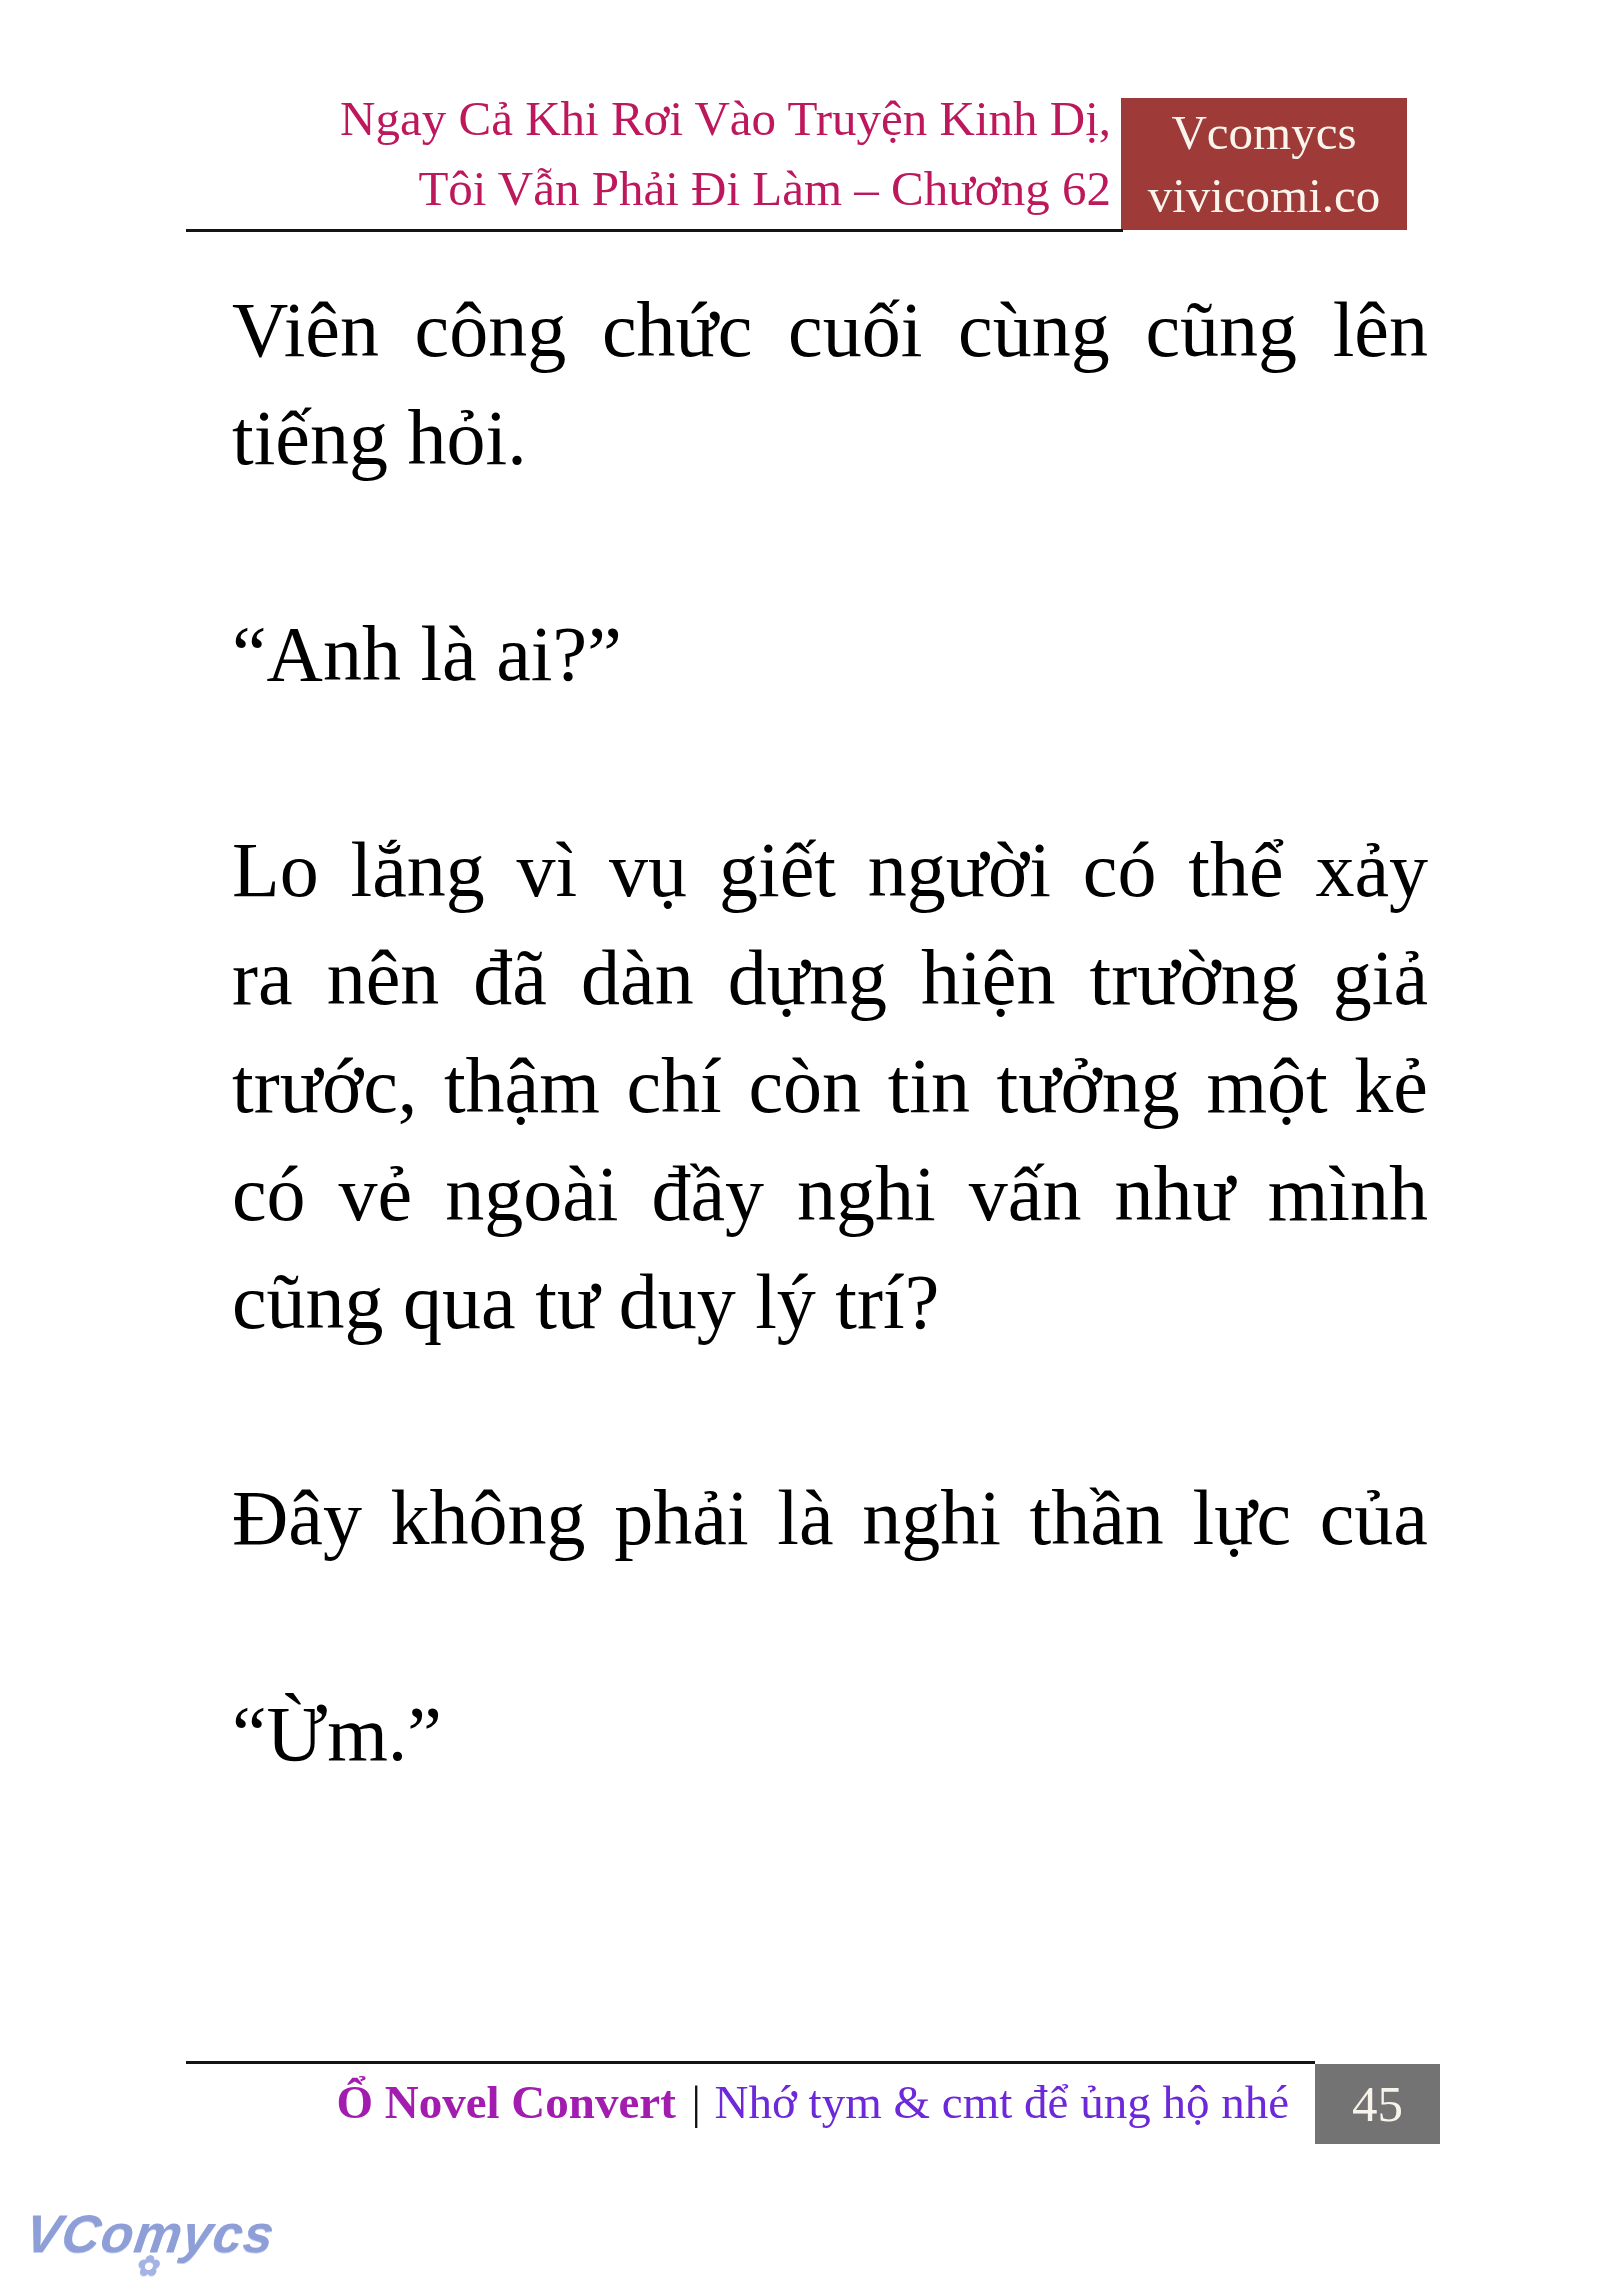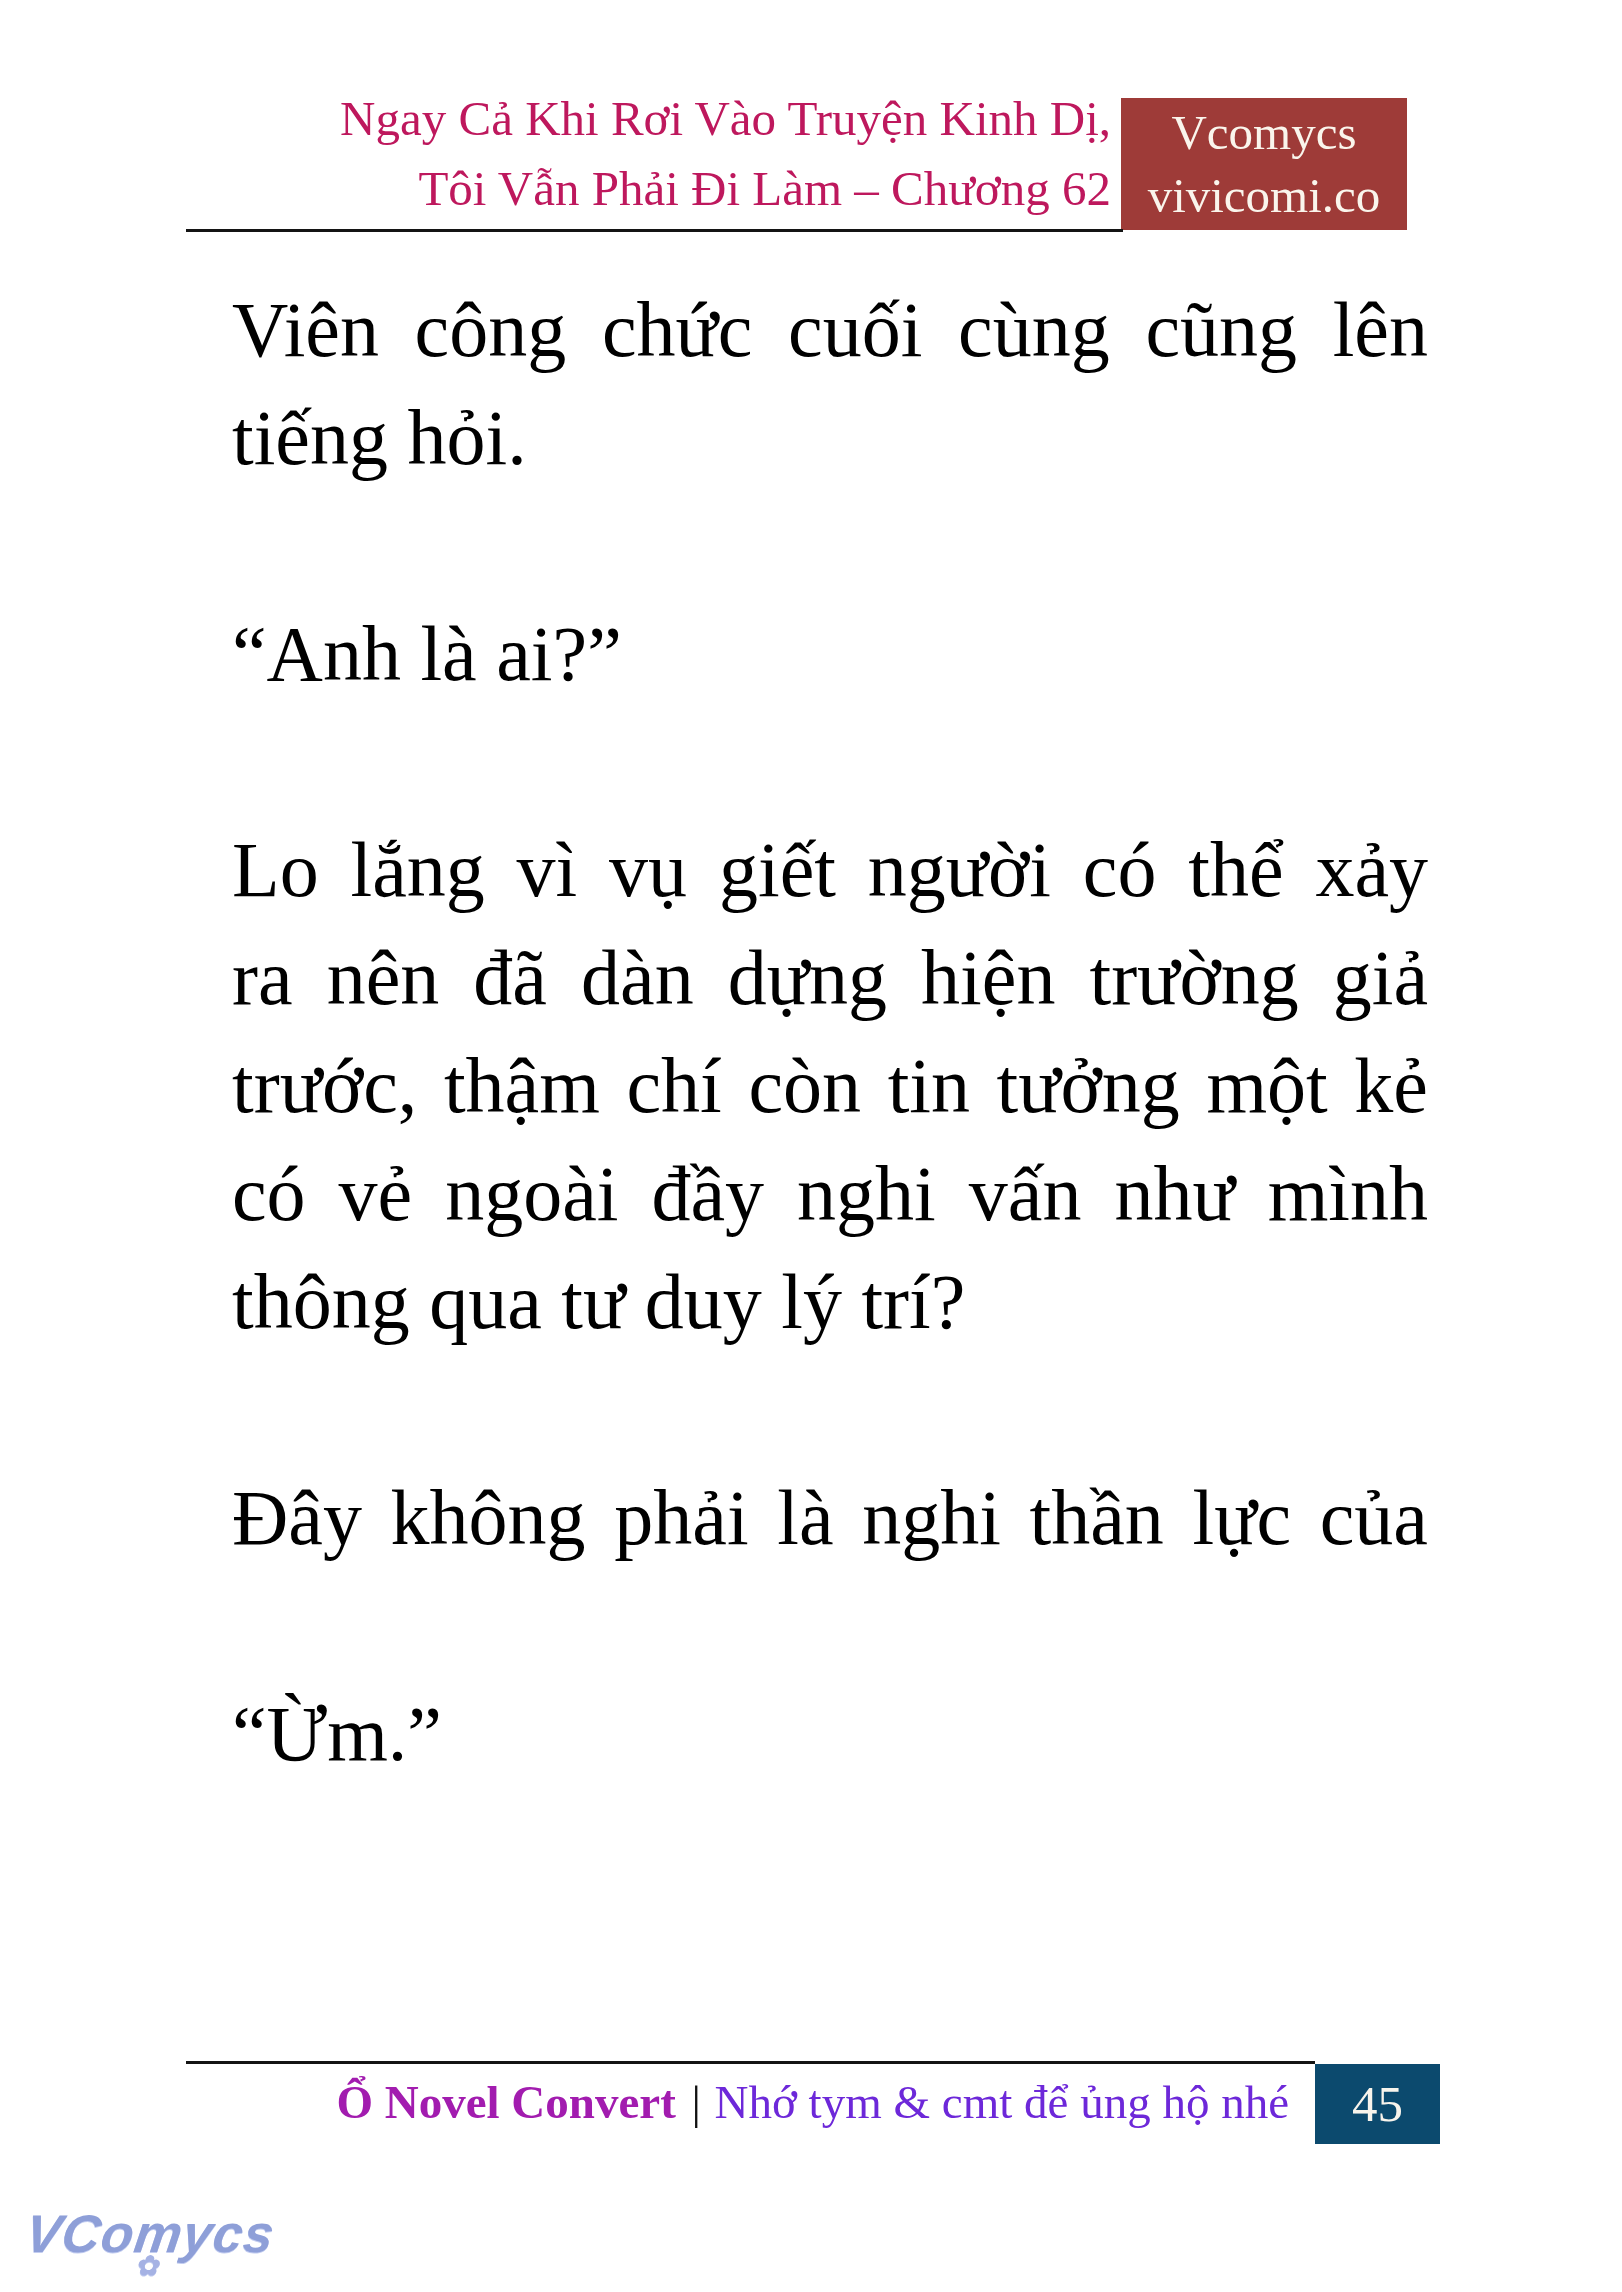--- a/index.html
+++ b/index.html
@@ -107,37 +107,37 @@
         <div class="line">tiếng hỏi.</div>
       </div>
       <div class="para">
         <div class="line">“Anh là ai?”</div>
       </div>
       <div class="para">
         <div class="line just">Lo lắng vì vụ giết người có thể xảy</div>
         <div class="line just">ra nên đã dàn dựng hiện trường giả</div>
         <div class="line just">trước, thậm chí còn tin tưởng một kẻ</div>
         <div class="line just">có vẻ ngoài đầy nghi vấn như mình</div>
-        <div class="line">thông qua tư duy lý trí?</div>
+        <div class="line">cũng qua tư duy lý trí?</div>
       </div>
       <div class="para">
         <div class="line just">Đây không phải là nghi thần lực của</div>
       </div>
       <div class="para">
         <div class="line">“Ừm.”</div>
       </div>
     </main>
 
   <div class="footer-rule"></div>
 
   <div class="page-footer">
     <span class="footer-brand" style="color: #a21caf;">Ổ Novel Convert</span><span class="footer-sep">|</span><span class="footer-note">Nhớ tym &amp; cmt để ủng hộ nhé</span>
   </div>
 
-  <div class="page-number-badge" style="background: #0c4a6e; color: rgb(248, 244, 236); font-family: Liberation Serif, serif;">
+  <div class="page-number-badge" style="background: #737373; color: rgb(248, 244, 236); font-family: Liberation Serif, serif;">
     <span>45</span>
   </div>
 
   <div class="watermark" style="color: rgb(142, 159, 216);">
     <span>VComycs</span>
     <span class="wm-flower">✿</span>
   </div>
 
 </div>
 

